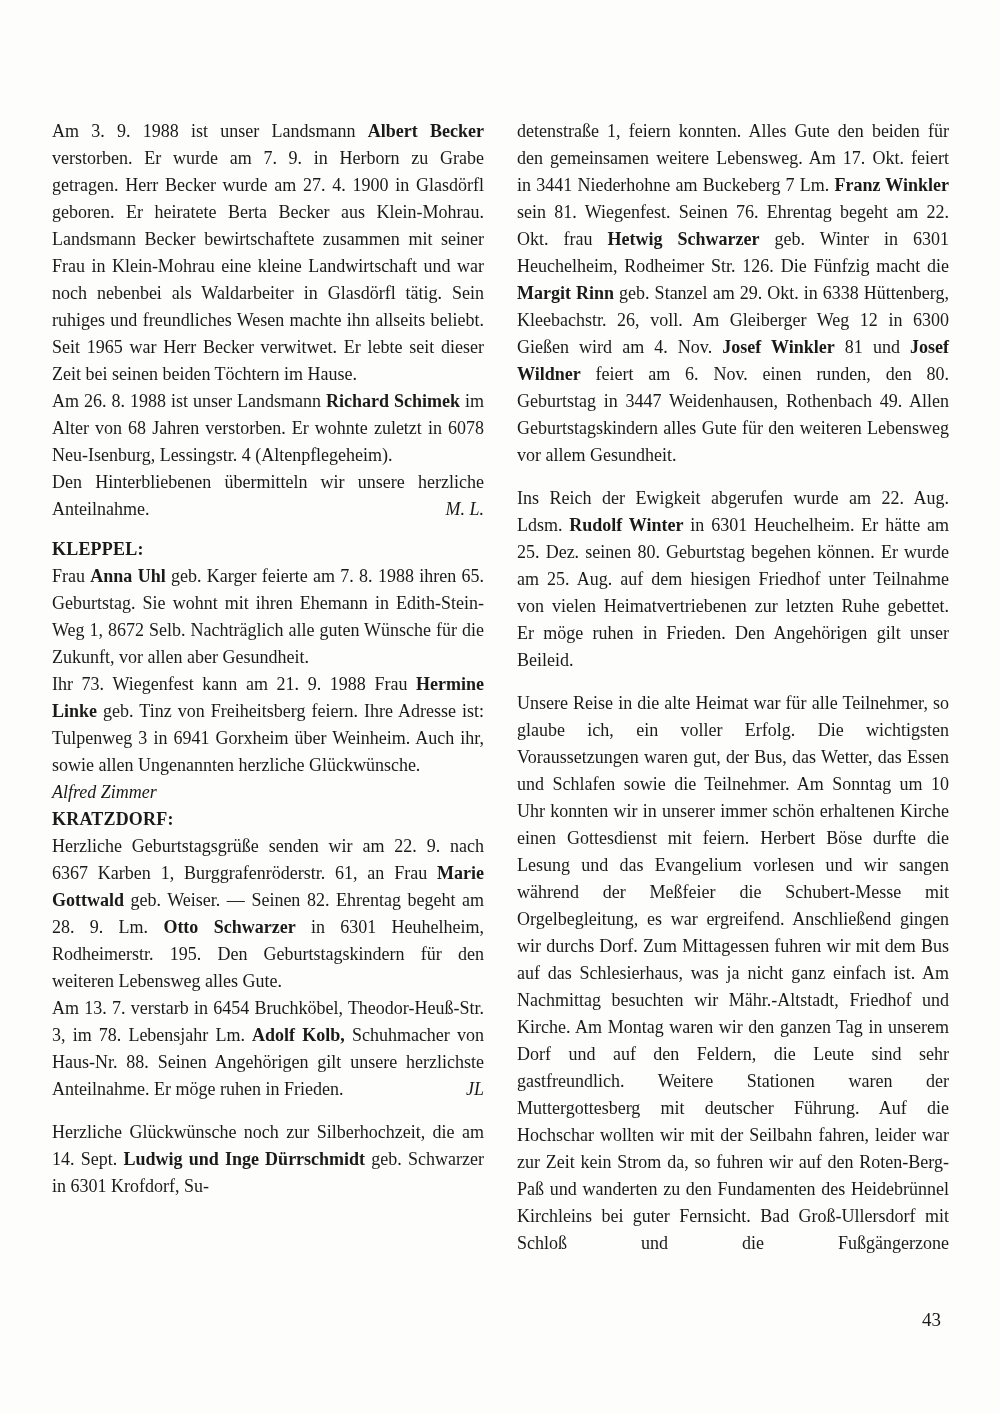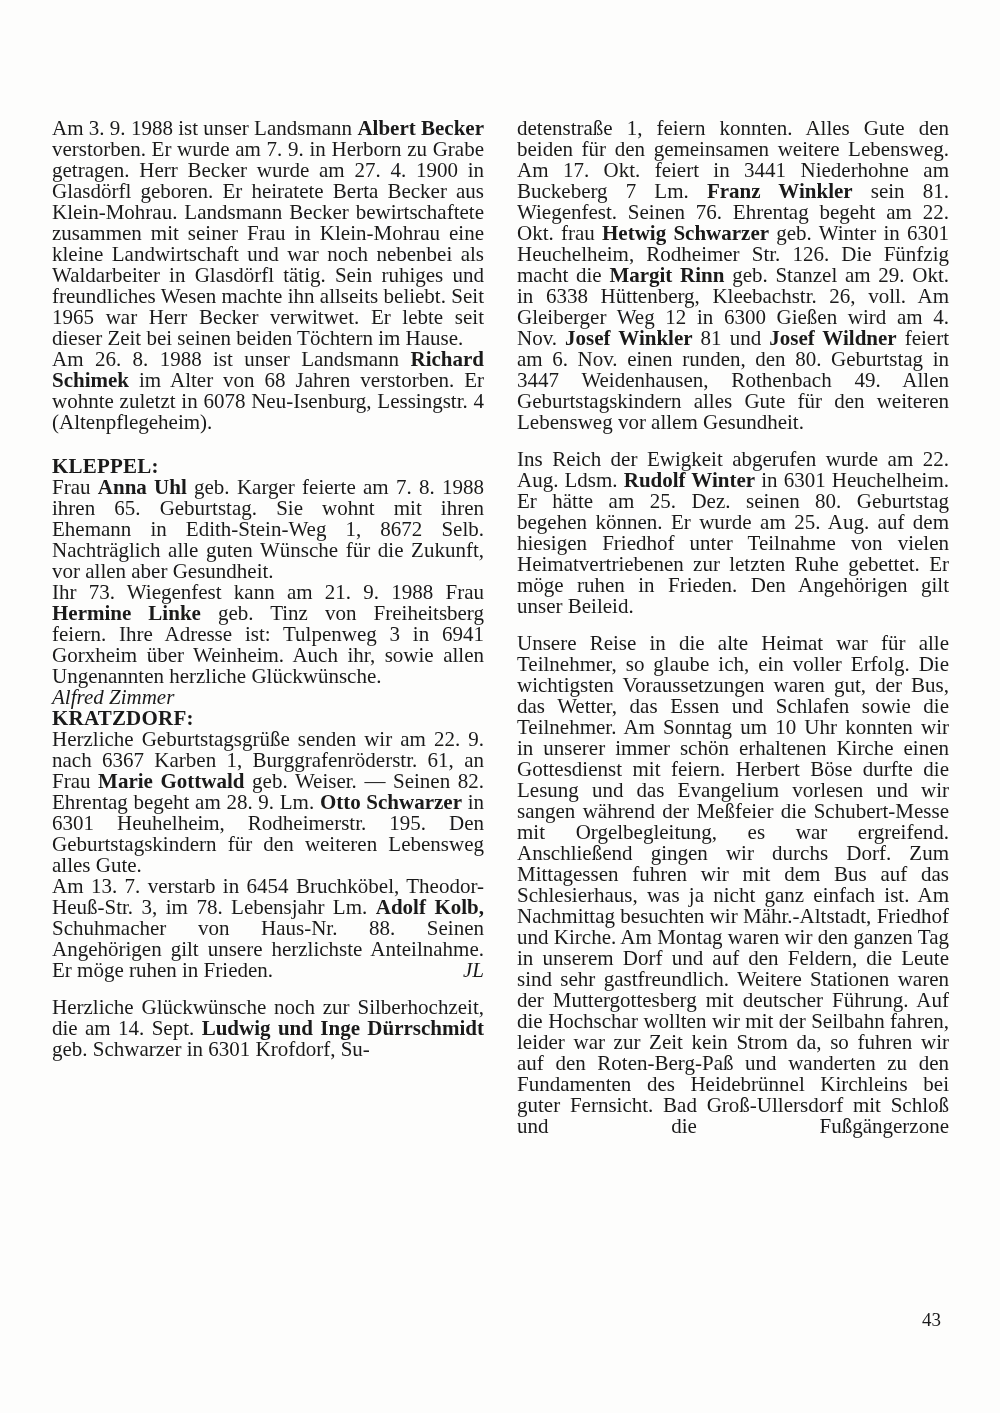--- a/index.html
+++ b/index.html
@@ -4,29 +4,29 @@
 <style>
   html, body { margin: 0; padding: 0; background: #ffffff; }
   body { width: 1000px; height: 1413px; position: relative; overflow: hidden; }
   .page {
     position: absolute; left: 0; top: 0; width: 1000px; height: 1413px;
     background: #fdfdfc; color: #1a1a1a;
     font-family: "Liberation Serif", "DejaVu Serif", serif;
   }
   .col {
     position: absolute; top: 118px; width: 432px;
-    font-size: 21px; line-height: 21px;
+    font-size: 18px; line-height: 27px;
     text-align: justify; hyphens: manual;
   }
   .col.left { left: 52px; }
   .col.right { left: 517px; }
   .p { margin: 0; }
   .p.gap-sm { margin-top: 16px; }
   .heading { font-weight: bold; margin: 0; letter-spacing: 0.2px; }
-  .heading.gap { margin-top: 23px; }
+  .heading.gap { margin-top: 13px; }
   b { font-weight: bold; }
   .sig { font-style: italic; float: right; }
   .sig-line { font-style: italic; margin: 0; }
   .clear::after { content: ""; display: block; clear: both; }
   .pagenum {
     position: absolute; left: 922px; top: 1309px;
     font-size: 19px; font-family: "Liberation Serif", serif; text-align: center;
   }
   .lastline { text-align-last: justify; }
 </style>
@@ -34,20 +34,21 @@
 <body>
 
 <div class="page">
 
   <div class="col left">
 
     <p class="p"><span>Am 3. 9. 1988 ist unser Landsmann </span><b>Albert Becker</b><span> verstorben. Er wurde am 7. 9. in Herborn zu Grabe getragen. Herr Becker wurde am 27. 4. 1900 in Glasdörfl geboren. Er heiratete Berta Becker aus Klein-Mohrau. Landsmann Becker bewirtschaftete zusammen mit seiner Frau in Klein-Mohrau eine kleine Landwirtschaft und war noch nebenbei als Waldarbeiter in Glasdörfl tätig. Sein ruhiges und freundliches Wesen machte ihn allseits beliebt. Seit 1965 war Herr Becker verwitwet. Er lebte seit dieser Zeit bei seinen beiden Töchtern im Hause.</span></p>
 
     <p class="p"><span>Am 26. 8. 1988 ist unser Landsmann </span><b>Richard Schimek</b><span> im Alter von 68 Jahren verstorben. Er wohnte zuletzt in 6078 Neu-Isenburg, Lessingstr. 4 (Altenpflegeheim).</span></p>
 
+    <p class="p clear"><span>Den Hinterbliebenen übermitteln wir unsere herzliche Anteilnahme.</span><span class="sig">M. L.</span></p>
 
     <p class="heading gap">KLEPPEL:</p>
 
 
     <p class="p"><span>Frau </span><b>Anna Uhl</b><span> geb. Karger feierte am 7. 8. 1988 ihren 65. Geburtstag. Sie wohnt mit ihren Ehemann in Edith-Stein-Weg 1, 8672 Selb. Nachträglich alle guten Wünsche für die Zukunft, vor allen aber Gesundheit.</span></p>
 
     <p class="p"><span>Ihr 73. Wiegenfest kann am 21. 9. 1988 Frau </span><b>Hermine Linke</b><span> geb. Tinz von Freiheitsberg feiern. Ihre Adresse ist: Tulpenweg 3 in 6941 Gorxheim über Weinheim. Auch ihr, sowie allen Ungenannten herzliche Glückwünsche.</span></p>
 
     <p class="sig-line">Alfred Zimmer</p>
 

